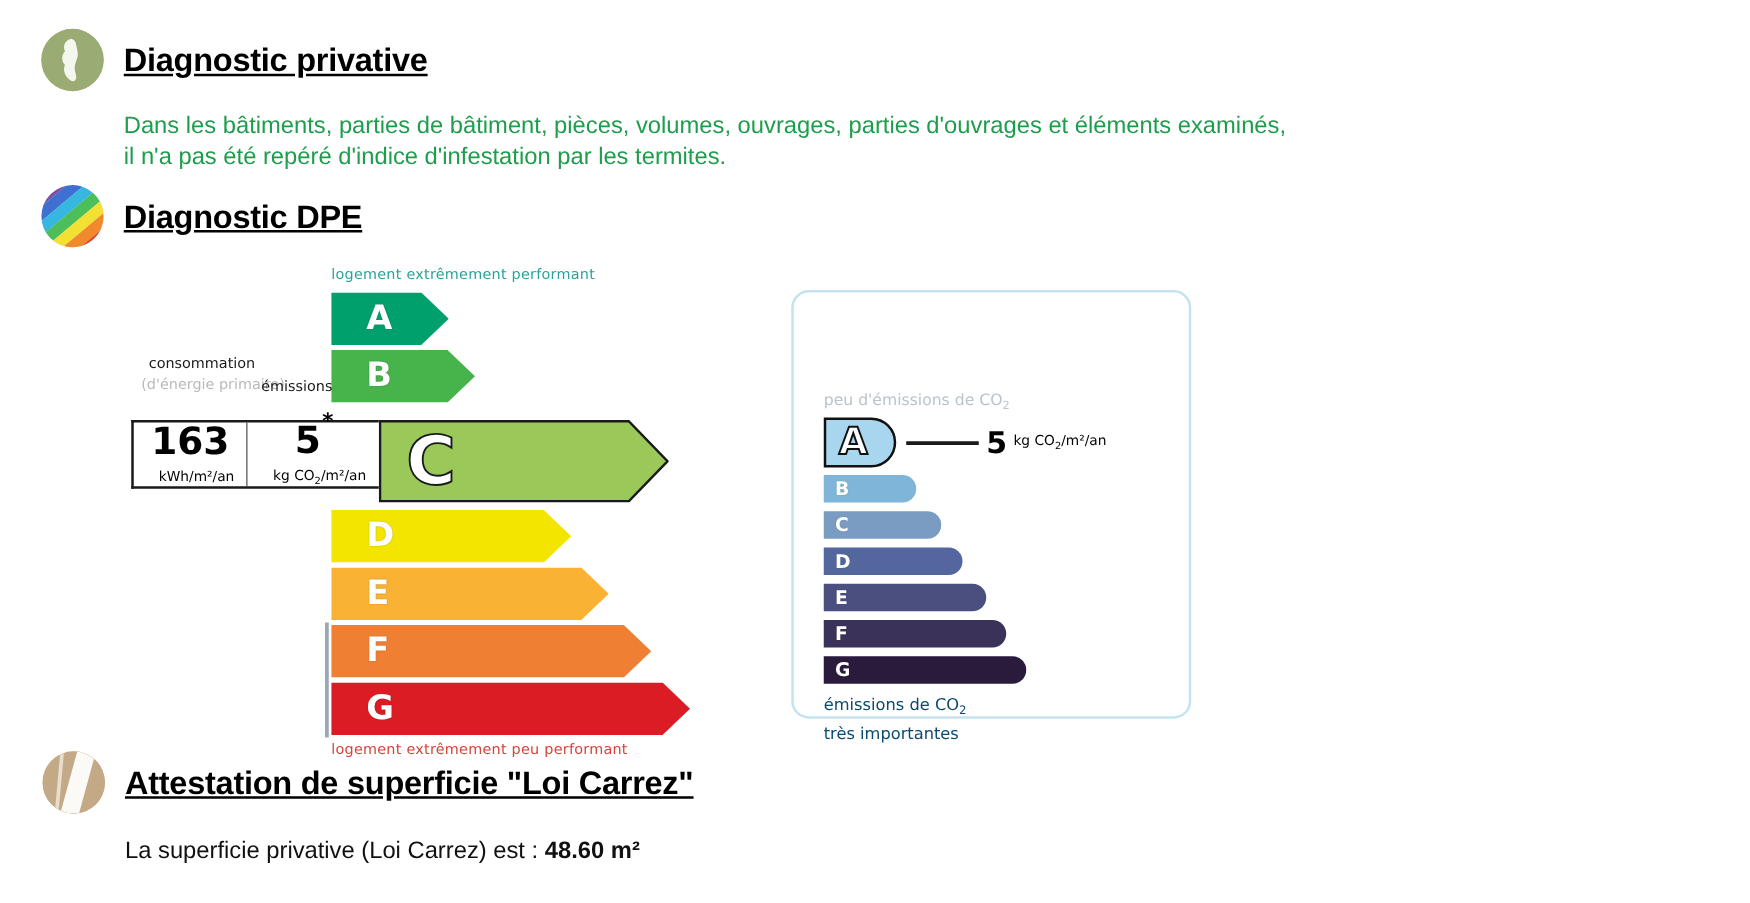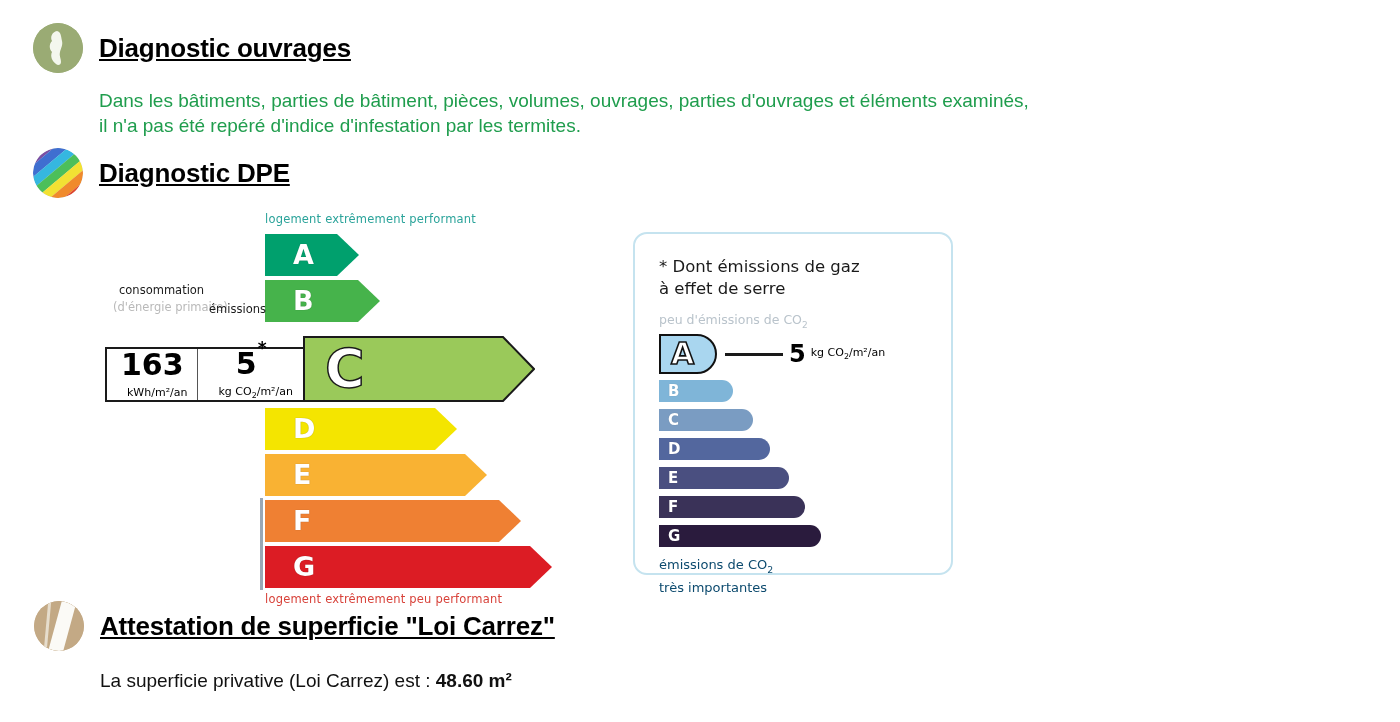--- a/index.html
+++ b/index.html
@@ -80,21 +80,21 @@
   }
   .arrow .lab{margin-left:14px;font-size:27px;line-height:1;
       text-shadow:0 0 1px rgba(0,0,0,.35);}
 
   
   #row-c{
     position:absolute;
     left:0px; top:126px;
     height:66px;
     display:flex;
-    align-items:flex-end;
+    align-items:flex-start;
   }
   .val-box{
     border:2px solid #1a1a1a;
     border-right:none;
     background:#fff;
     display:flex;
     align-items:stretch;
     box-sizing:border-box;
   }
   .val-cell{
@@ -213,21 +213,21 @@
 <div class="section">
 
   <div class="sec-icon icon-termite" style="left:33px;top:23px;">
     <svg width="50" height="50" viewBox="0 0 50 50" aria-hidden="true">
       <circle cx="25" cy="25" r="25" fill="#9aab74"></circle>
       <path d="M24 8 C19 9 17 14 19 18 C16 21 16 26 19 29 C17 33 19 38 23 41 C25 43 28 42 28 39
                C28 35 26 33 27 29 C28 25 30 22 29 18 C28 13 28 9 24 8 Z" fill="#f4f7ee"></path>
     </svg>
   </div>
 
-  <div class="sec-title" style="left:99px;top:33px;">Diagnostic ouvrages</div>
+  <div class="sec-title" style="left:99px;top:33px;">Diagnostic privative</div>
 
   <div class="sec-body green-text" style="left:99px;top:88px;">Dans les bâtiments, parties de bâtiment, pièces, volumes, ouvrages, parties d'ouvrages et éléments examinés,</div>
 
   <div class="sec-body green-text" style="left:99px;top:113px;">il n'a pas été repéré d'indice d'infestation par les termites.</div>
 </div>
 
 <div class="section">
 
   <div class="sec-icon icon-dpe" style="left:33px;top:148px;">
     <svg width="50" height="50" viewBox="0 0 50 50" aria-hidden="true">
@@ -328,22 +328,20 @@
       <span class="lab" style="position:absolute;left:14px;top:7px;">G</span>
     </div>
 
     <div class="side-tick" style="left:155px;top:288px;height:92px;"></div>
 
     <div class="dpe-botlabel" style="top:382px;">logement extrêmement peu performant</div>
   </div>
 
   <div id="co2-box">
 
-    <div class="co2-title">* Dont émissions de gaz
-à effet de serre</div>
 
     <div class="co2-toplabel">
       peu d'émissions de CO<sub>2</sub>
     </div>
 
     <div class="co2-row" style="left:24px;top:100px;">
       <div class="co2-bar a-bar" style="width:58px;">
         <span>A</span>
       </div>
       <div class="co2-lead"></div>

